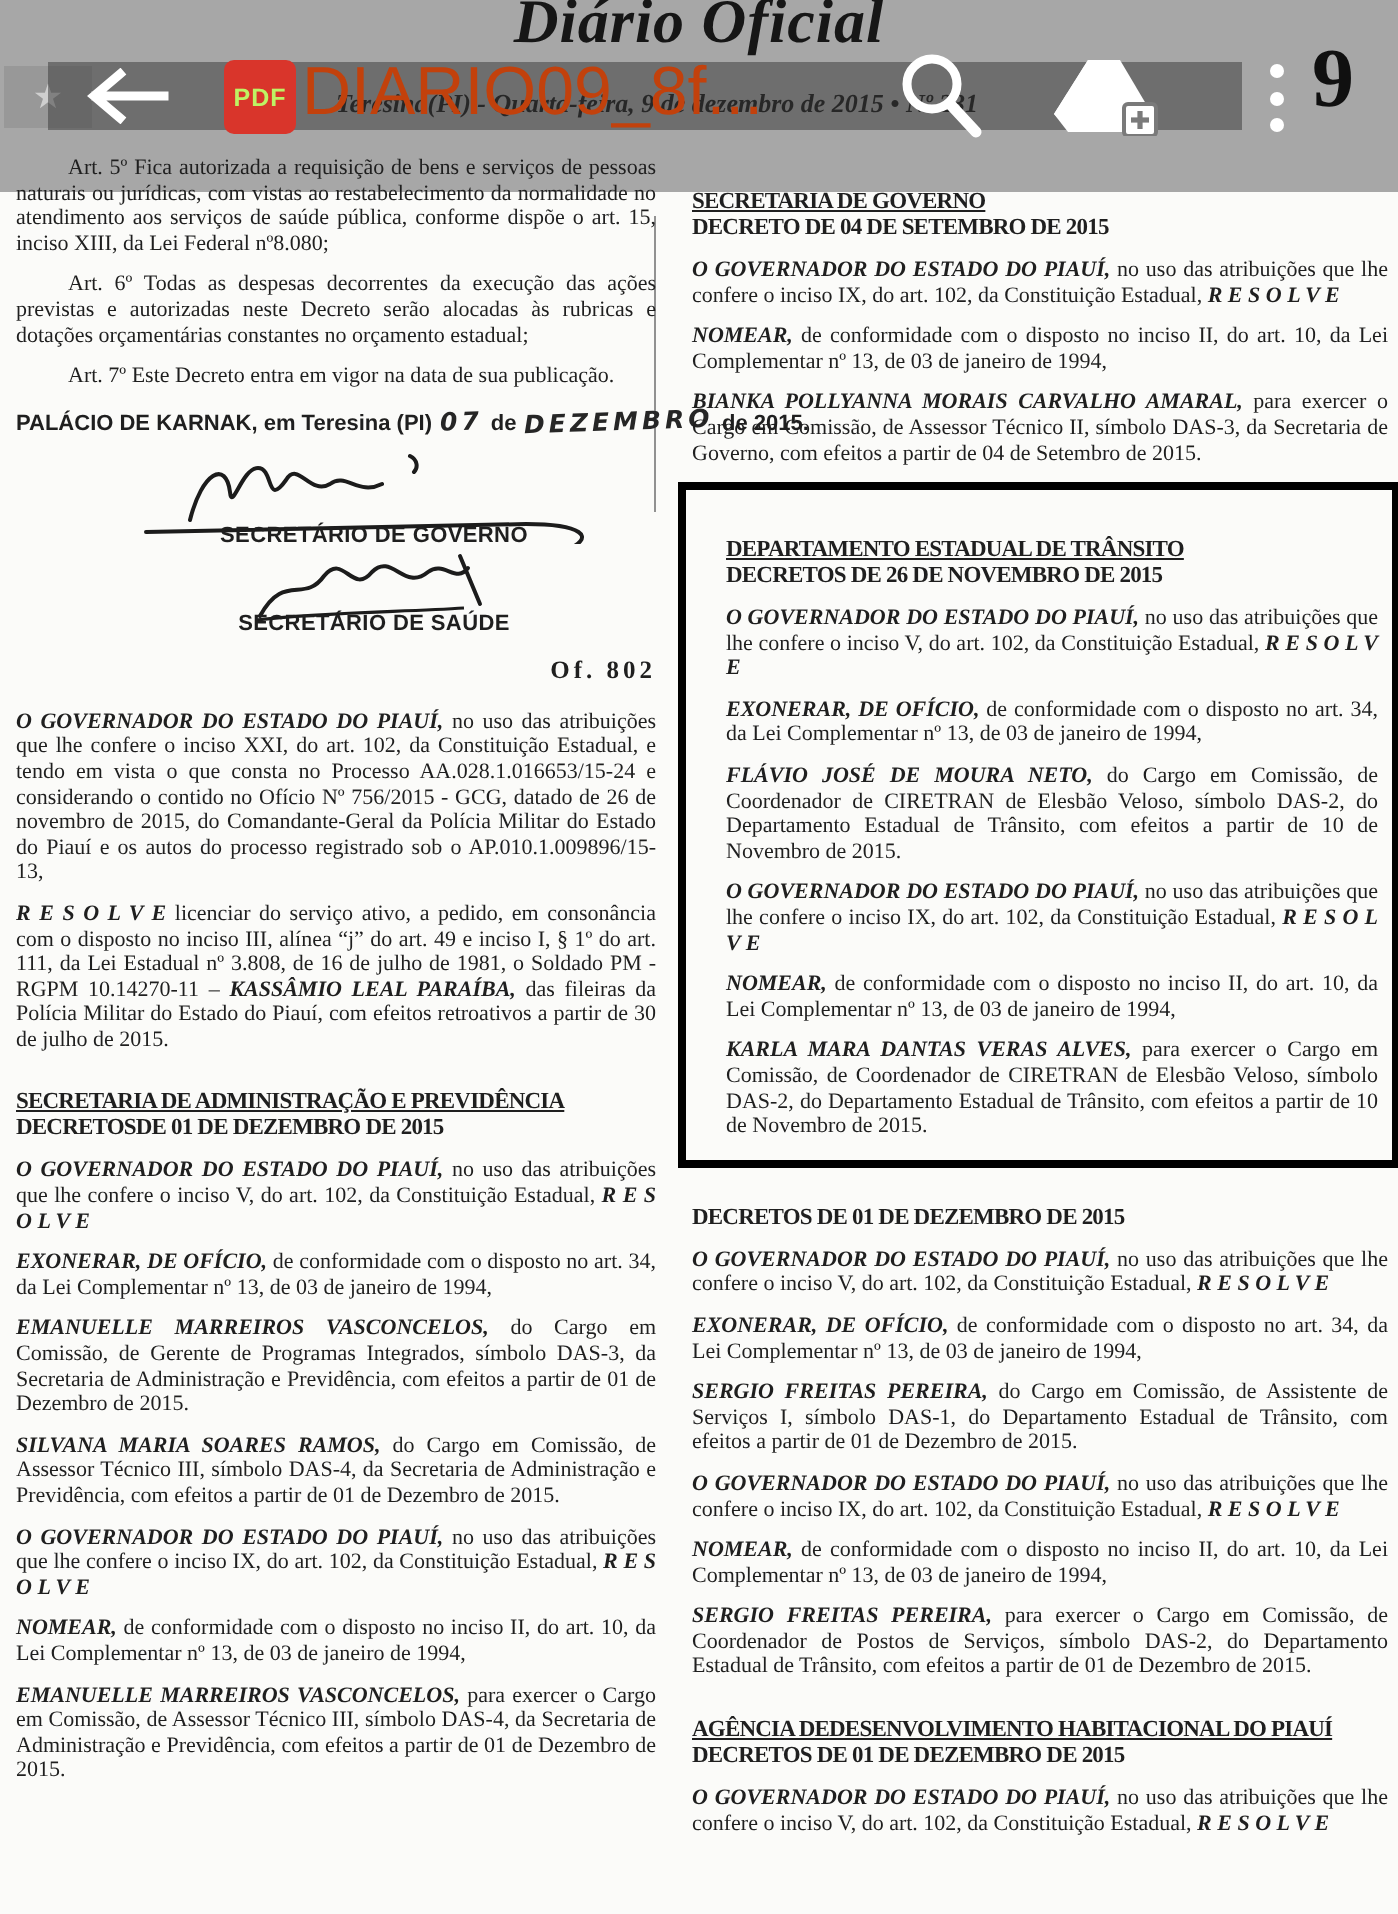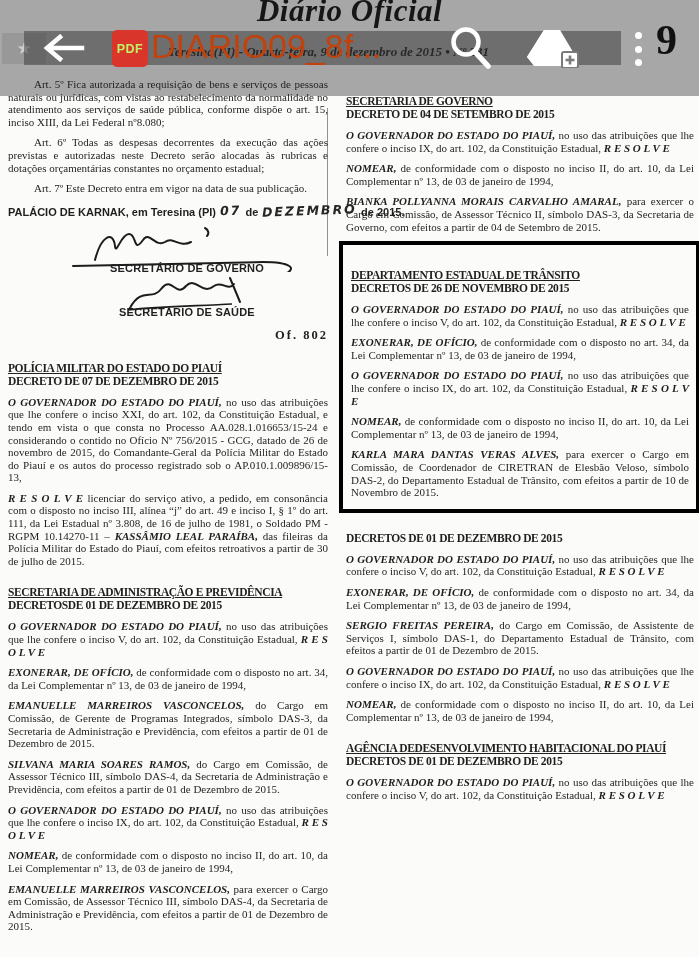--- a/index.html
+++ b/index.html
@@ -47,21 +47,21 @@
     font:700 11px "Liberation Sans", sans-serif;white-space:nowrap;}
   .hand{font:italic 600 12.5px "DejaVu Sans", sans-serif;letter-spacing:2px;transform:rotate(-2deg);
     display:inline-block;margin:0 4px;color:#262626;}
   #palacio-suffix{margin-left:auto;}
   
   .sig-block{text-align:center;margin:0 0 2px 38px;}
   .sig-block svg{display:block;margin:0 auto -10px auto;}
   .sig-caption{font:700 11px "Liberation Sans", sans-serif;letter-spacing:.2px;}
   #of-number{text-align:right;font:700 12.5px "Liberation Serif", serif;margin:10px 0 12px 30px;letter-spacing:2px;}
   
-  #right-box{border:4px solid #000;margin:0 -6px 9px -7px;padding:5px 7px 2px 8px;}
+  #right-box{border:4px solid #000;margin:0 -6px 9px -7px;padding:5px 7px 2px 20px;}
 </style>
 </head>
 <body>
 
 <div class="abs" id="gray-band"></div>
 <div class="abs" id="masthead">Diário Oficial</div>
 <div class="abs" id="dateline">Teresina(PI) - Quarta-feira, 9 de dezembro de 2015 • Nº 231</div>
 <div class="abs" id="doc-page-number">9</div>
 <div class="abs" id="flag-hint">★</div>
 <div class="abs" id="col-rule"></div>
@@ -123,24 +123,20 @@
     <svg width="150" height="40" viewBox="0 0 150 40">
       <path d="M18,32 C30,10 40,26 50,12 C60,0 64,22 74,10 C84,0 90,20 102,10 C110,4 116,16 122,8 M118,2 L128,26" fill="none" stroke="#1c1c1c" stroke-width="2" stroke-linecap="round"></path>
       <path d="M16,34 C50,30 90,30 120,28" fill="none" stroke="#1c1c1c" stroke-width="1.6"></path>
     </svg>
     <div class="sig-caption">SECRETÁRIO DE SAÚDE</div>
   </div>
 
   <div id="of-number">Of.  802</div>
 
   <div id="left-sections">
-      <div class="sec-heading">
-        <div class="hl1">POLÍCIA MILITAR DO ESTADO DO PIAUÍ</div>
-        <div class="hl2">DECRETO DE 07 DE DEZEMBRO DE 2015</div>
-      </div>
       <p><span class="bd">O GOVERNADOR DO ESTADO DO PIAUÍ,</span><span> no uso das atribuições que lhe confere o inciso XXI, do art. 102, da Constituição Estadual, e tendo em vista o que consta no Processo AA.028.1.016653/15-24 e considerando o contido no Ofício Nº 756/2015 - GCG, datado de 26 de novembro de 2015, do Comandante-Geral da Polícia Militar do Estado do Piauí e os autos do processo registrado sob o AP.010.1.009896/15-13,</span></p>
       <p><span class="bd">R E S O L V E</span><span> licenciar do serviço ativo, a pedido, em consonância com o disposto no inciso III, alínea “j” do art. 49 e inciso I, § 1º do art. 111, da Lei Estadual nº 3.808, de 16 de julho de 1981, o Soldado PM - RGPM 10.14270-11 – </span><span class="bd">KASSÂMIO LEAL PARAÍBA,</span><span> das fileiras da Polícia Militar do Estado do Piauí, com efeitos retroativos a partir de 30 de julho de 2015.</span></p>
       <div class="sec-heading">
         <div class="hl1">SECRETARIA DE ADMINISTRAÇÃO E PREVIDÊNCIA</div>
         <div class="hl2">DECRETOSDE 01 DE DEZEMBRO DE 2015</div>
       </div>
       <p><span class="bd">O GOVERNADOR DO ESTADO DO PIAUÍ,</span><span> no uso das atribuições que lhe confere o inciso V, do art. 102, da Constituição Estadual, </span><span class="bd">R E S O L V E</span></p>
       <p><span class="bd">EXONERAR, DE OFÍCIO,</span><span> de conformidade com o disposto no art. 34, da Lei Complementar nº 13, de 03 de janeiro de 1994,</span></p>
       <p><span class="bd">EMANUELLE MARREIROS VASCONCELOS,</span><span> do Cargo em Comissão, de Gerente de Programas Integrados, símbolo DAS-3, da Secretaria de Administração e Previdência, com efeitos a partir de 01 de Dezembro de 2015.</span></p>
       <p><span class="bd">SILVANA MARIA SOARES RAMOS,</span><span> do Cargo em Comissão, de Assessor Técnico III, símbolo DAS-4, da Secretaria de Administração e Previdência, com efeitos a partir de 01 de Dezembro de 2015.</span></p>
@@ -160,32 +156,34 @@
       <p><span class="bd">NOMEAR,</span><span> de conformidade com o disposto no inciso II, do art. 10, da Lei Complementar nº 13, de 03 de janeiro de 1994,</span></p>
       <p><span class="bd">BIANKA POLLYANNA MORAIS CARVALHO AMARAL,</span><span> para exercer o Cargo em Comissão, de Assessor Técnico II, símbolo DAS-3, da Secretaria de Governo, com efeitos a partir de 04 de Setembro de 2015.</span></p>
     </div>
   <div id="right-box">
       <div class="sec-heading">
         <div class="hl1">DEPARTAMENTO ESTADUAL DE TRÂNSITO</div>
         <div class="hl2">DECRETOS DE 26 DE NOVEMBRO DE 2015</div>
       </div>
       <p><span class="bd">O GOVERNADOR DO ESTADO DO PIAUÍ,</span><span> no uso das atribuições que lhe confere o inciso V, do art. 102, da Constituição Estadual, </span><span class="bd">R E S O L V E</span></p>
       <p><span class="bd">EXONERAR, DE OFÍCIO,</span><span> de conformidade com o disposto no art. 34, da Lei Complementar nº 13, de 03 de janeiro de 1994,</span></p>
+      <p><span class="bd">FLÁVIO JOSÉ DE MOURA NETO,</span><span> do Cargo em Comissão, de Coordenador de CIRETRAN de Elesbão Veloso, símbolo DAS-2, do Departamento Estadual de Trânsito, com efeitos a partir de 10 de Novembro de 2015.</span></p>
       <p><span class="bd">O GOVERNADOR DO ESTADO DO PIAUÍ,</span><span> no uso das atribuições que lhe confere o inciso IX, do art. 102, da Constituição Estadual, </span><span class="bd">R E S O L V E</span></p>
       <p><span class="bd">NOMEAR,</span><span> de conformidade com o disposto no inciso II, do art. 10, da Lei Complementar nº 13, de 03 de janeiro de 1994,</span></p>
       <p><span class="bd">KARLA MARA DANTAS VERAS ALVES,</span><span> para exercer o Cargo em Comissão, de Coordenador de CIRETRAN de Elesbão Veloso, símbolo DAS-2, do Departamento Estadual de Trânsito, com efeitos a partir de 10 de Novembro de 2015.</span></p>
     </div>
   <div id="right-after">
       <div class="sec-heading noline">
         <div class="hl1">DECRETOS DE 01 DE DEZEMBRO DE 2015</div>
       </div>
       <p><span class="bd">O GOVERNADOR DO ESTADO DO PIAUÍ,</span><span> no uso das atribuições que lhe confere o inciso V, do art. 102, da Constituição Estadual, </span><span class="bd">R E S O L V E</span></p>
       <p><span class="bd">EXONERAR, DE OFÍCIO,</span><span> de conformidade com o disposto no art. 34, da Lei Complementar nº 13, de 03 de janeiro de 1994,</span></p>
       <p><span class="bd">SERGIO FREITAS PEREIRA,</span><span> do Cargo em Comissão, de Assistente de Serviços I, símbolo DAS-1, do Departamento Estadual de Trânsito, com efeitos a partir de 01 de Dezembro de 2015.</span></p>
       <p><span class="bd">O GOVERNADOR DO ESTADO DO PIAUÍ,</span><span> no uso das atribuições que lhe confere o inciso IX, do art. 102, da Constituição Estadual, </span><span class="bd">R E S O L V E</span></p>
       <p><span class="bd">NOMEAR,</span><span> de conformidade com o disposto no inciso II, do art. 10, da Lei Complementar nº 13, de 03 de janeiro de 1994,</span></p>
+      <p><span class="bd">SERGIO FREITAS PEREIRA,</span><span> para exercer o Cargo em Comissão, de Coordenador de Postos de Serviços, símbolo DAS-2, do Departamento Estadual de Trânsito, com efeitos a partir de 01 de Dezembro de 2015.</span></p>
       <div class="sec-heading">
         <div class="hl1">AGÊNCIA DEDESENVOLVIMENTO HABITACIONAL DO PIAUÍ</div>
         <div class="hl2">DECRETOS DE 01 DE DEZEMBRO DE 2015</div>
       </div>
       <p><span class="bd">O GOVERNADOR DO ESTADO DO PIAUÍ,</span><span> no uso das atribuições que lhe confere o inciso V, do art. 102, da Constituição Estadual, </span><span class="bd">R E S O L V E</span></p>
     </div>
 </div>
 
 </body></html>

